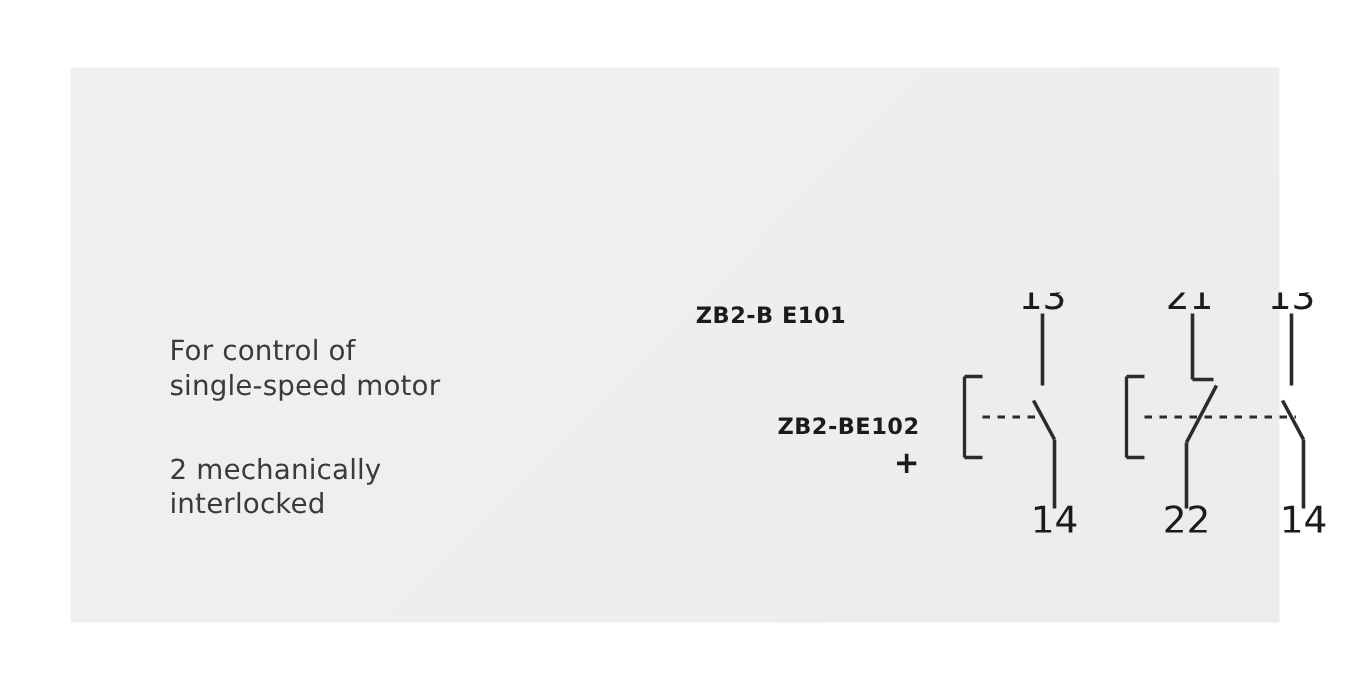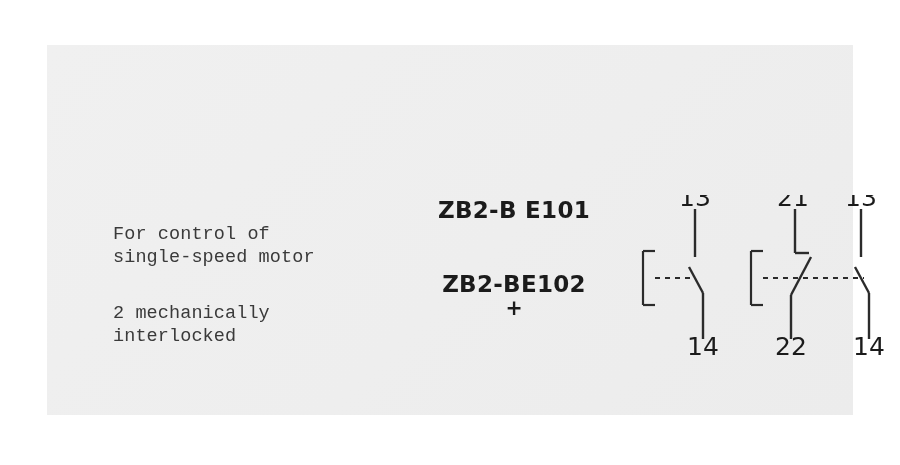--- a/index.html
+++ b/index.html
@@ -37,44 +37,44 @@
     left: 66px;
     top: 178px;
     width: 270px;
   }
   .desc-block {
     color: #3a3a3a;
     font-size: 18.5px;
     line-height: 23px;
     letter-spacing: 0.1px;
     white-space: pre-line;
-    font-family: Liberation Mono, monospace;
   }
   .desc-block.second {
     margin-top: 33px;
   }
 
   
   #labels {
     position: absolute;
     left: 368px;
     top: 152px;
     width: 198px;
     text-align: center;
   }
   .part-label {
     color: #1b1b1b;
-    font-size: 23px;
+    font-size: 15px;
     font-weight: bold;
     letter-spacing: 0.3px;
     line-height: 26px;
     white-space: nowrap;
   }
   #label-group-2 {
     margin-top: 48px;
+    text-align: right;
   }
   .plus-sign {
     color: #1b1b1b;
     font-size: 20.5px;
     font-weight: bold;
     line-height: 22px;
   }
 
   
   #symbols {

